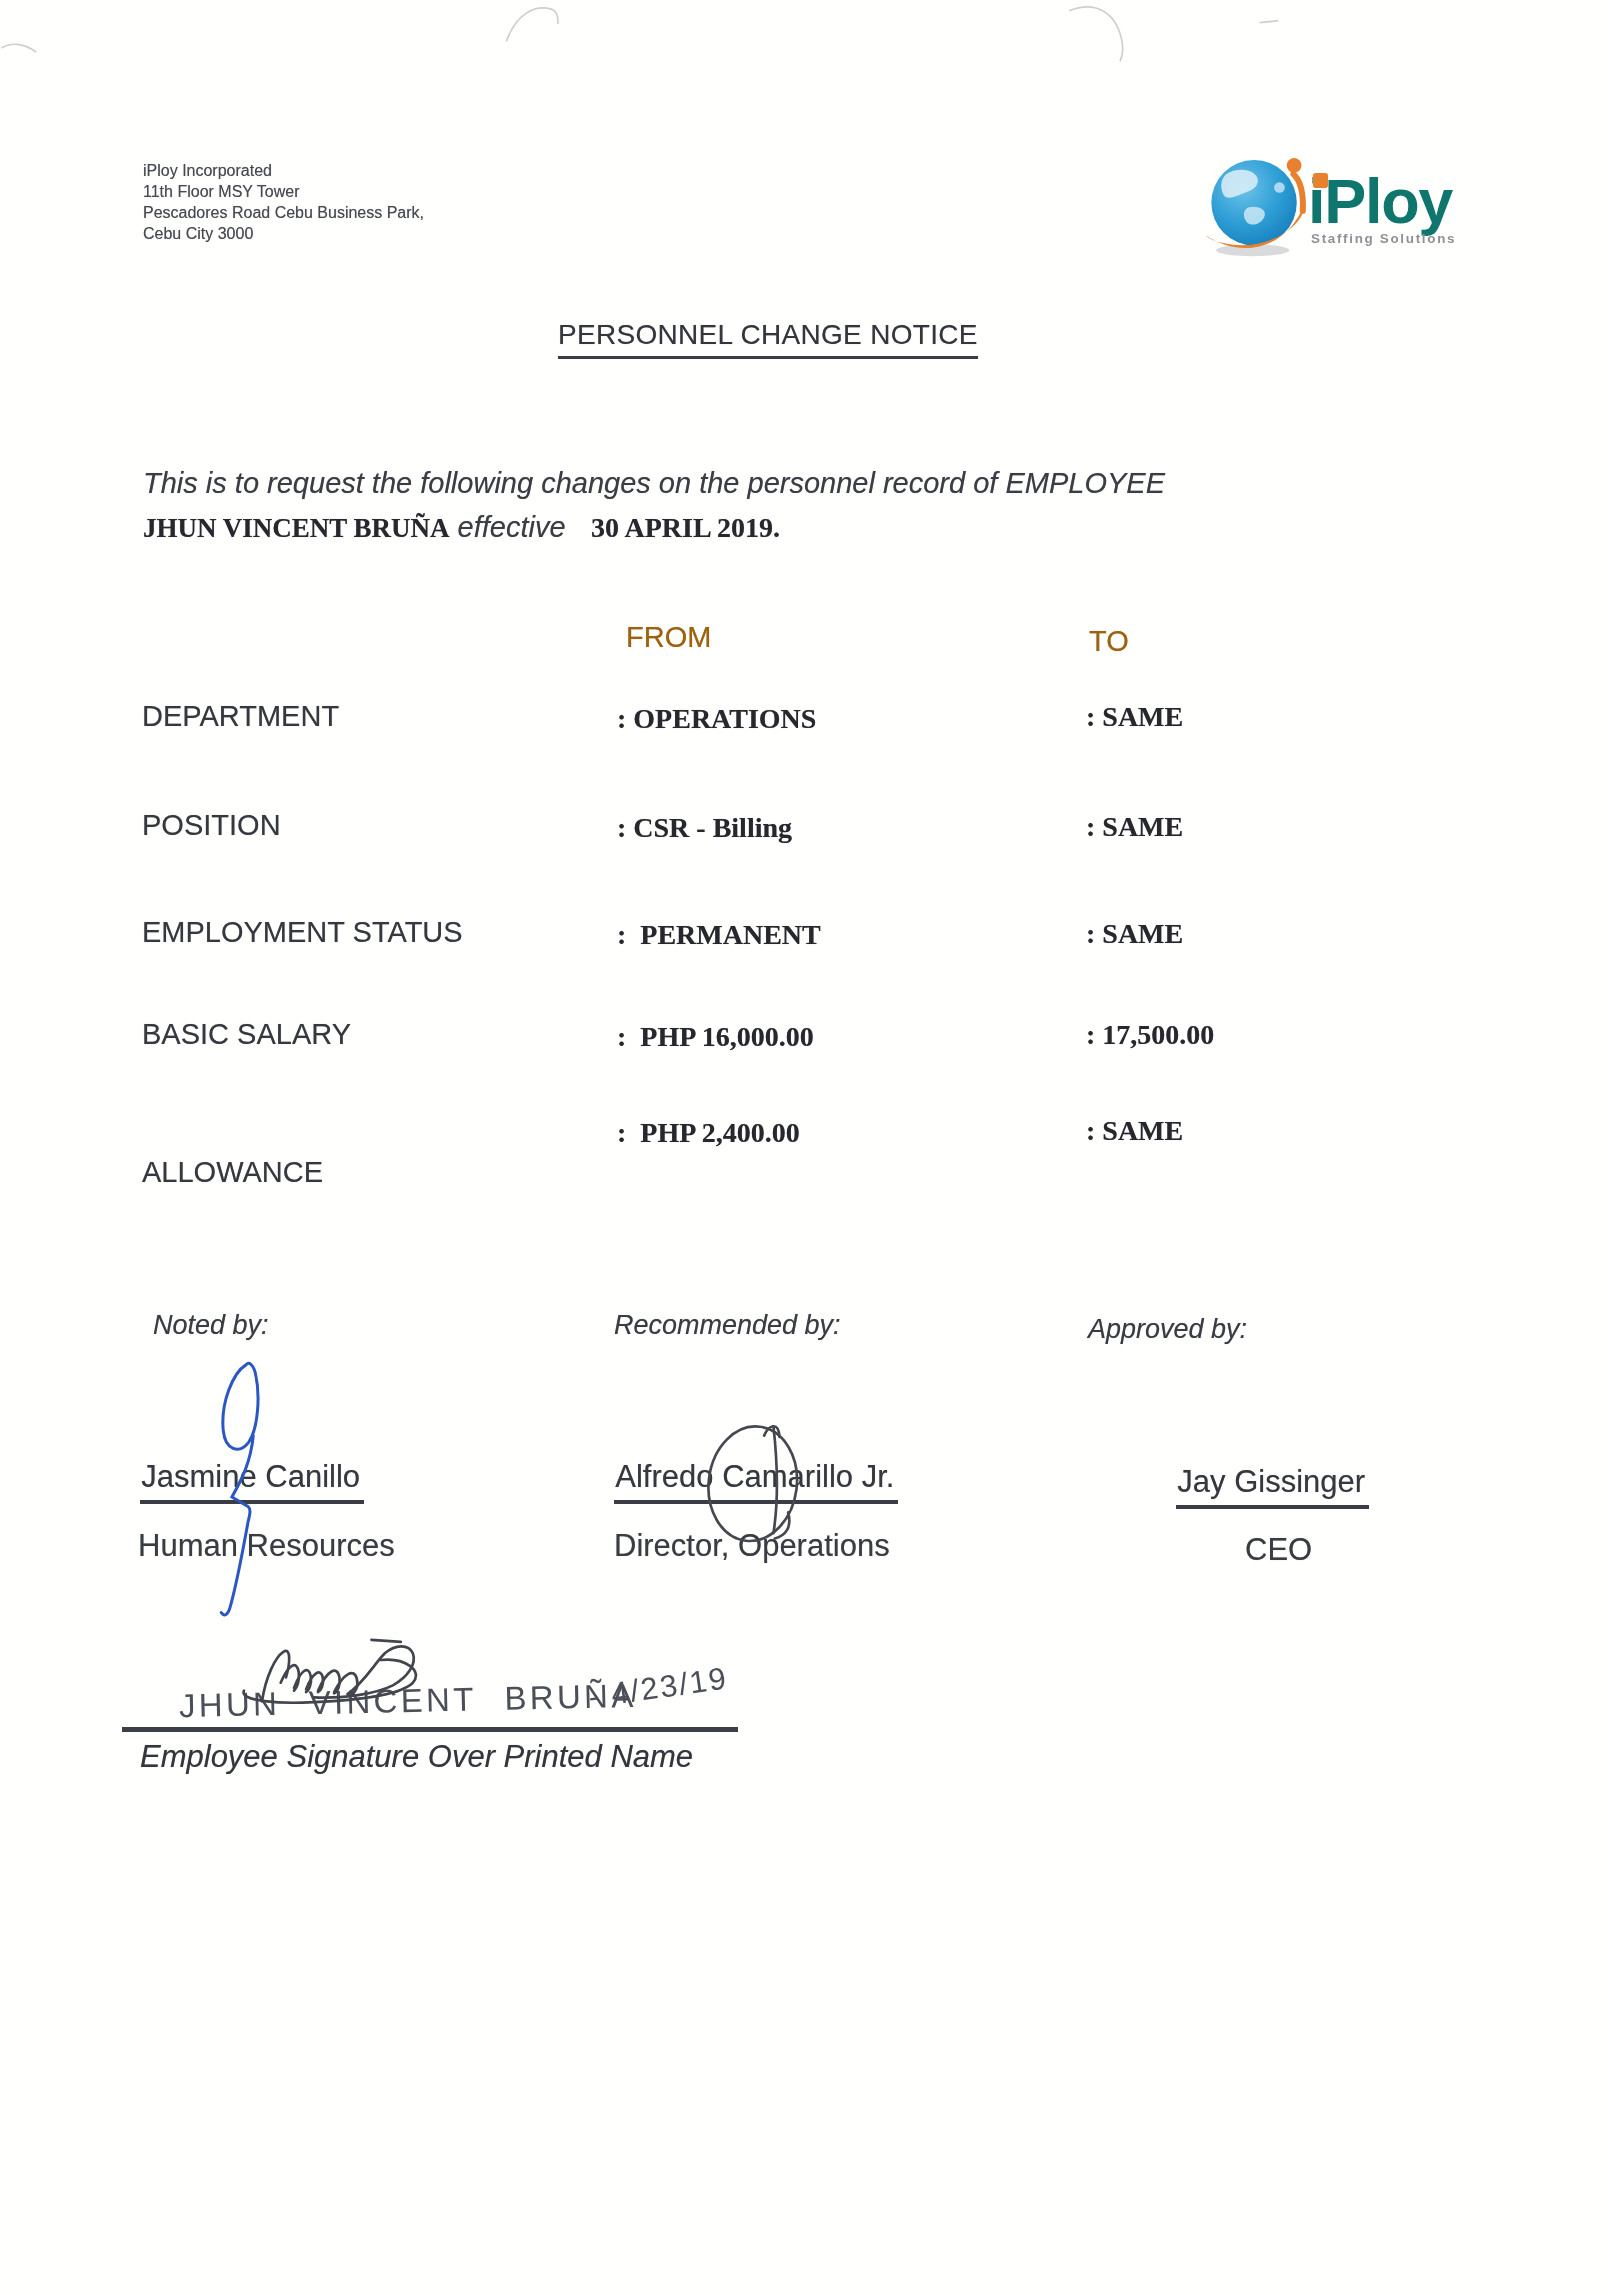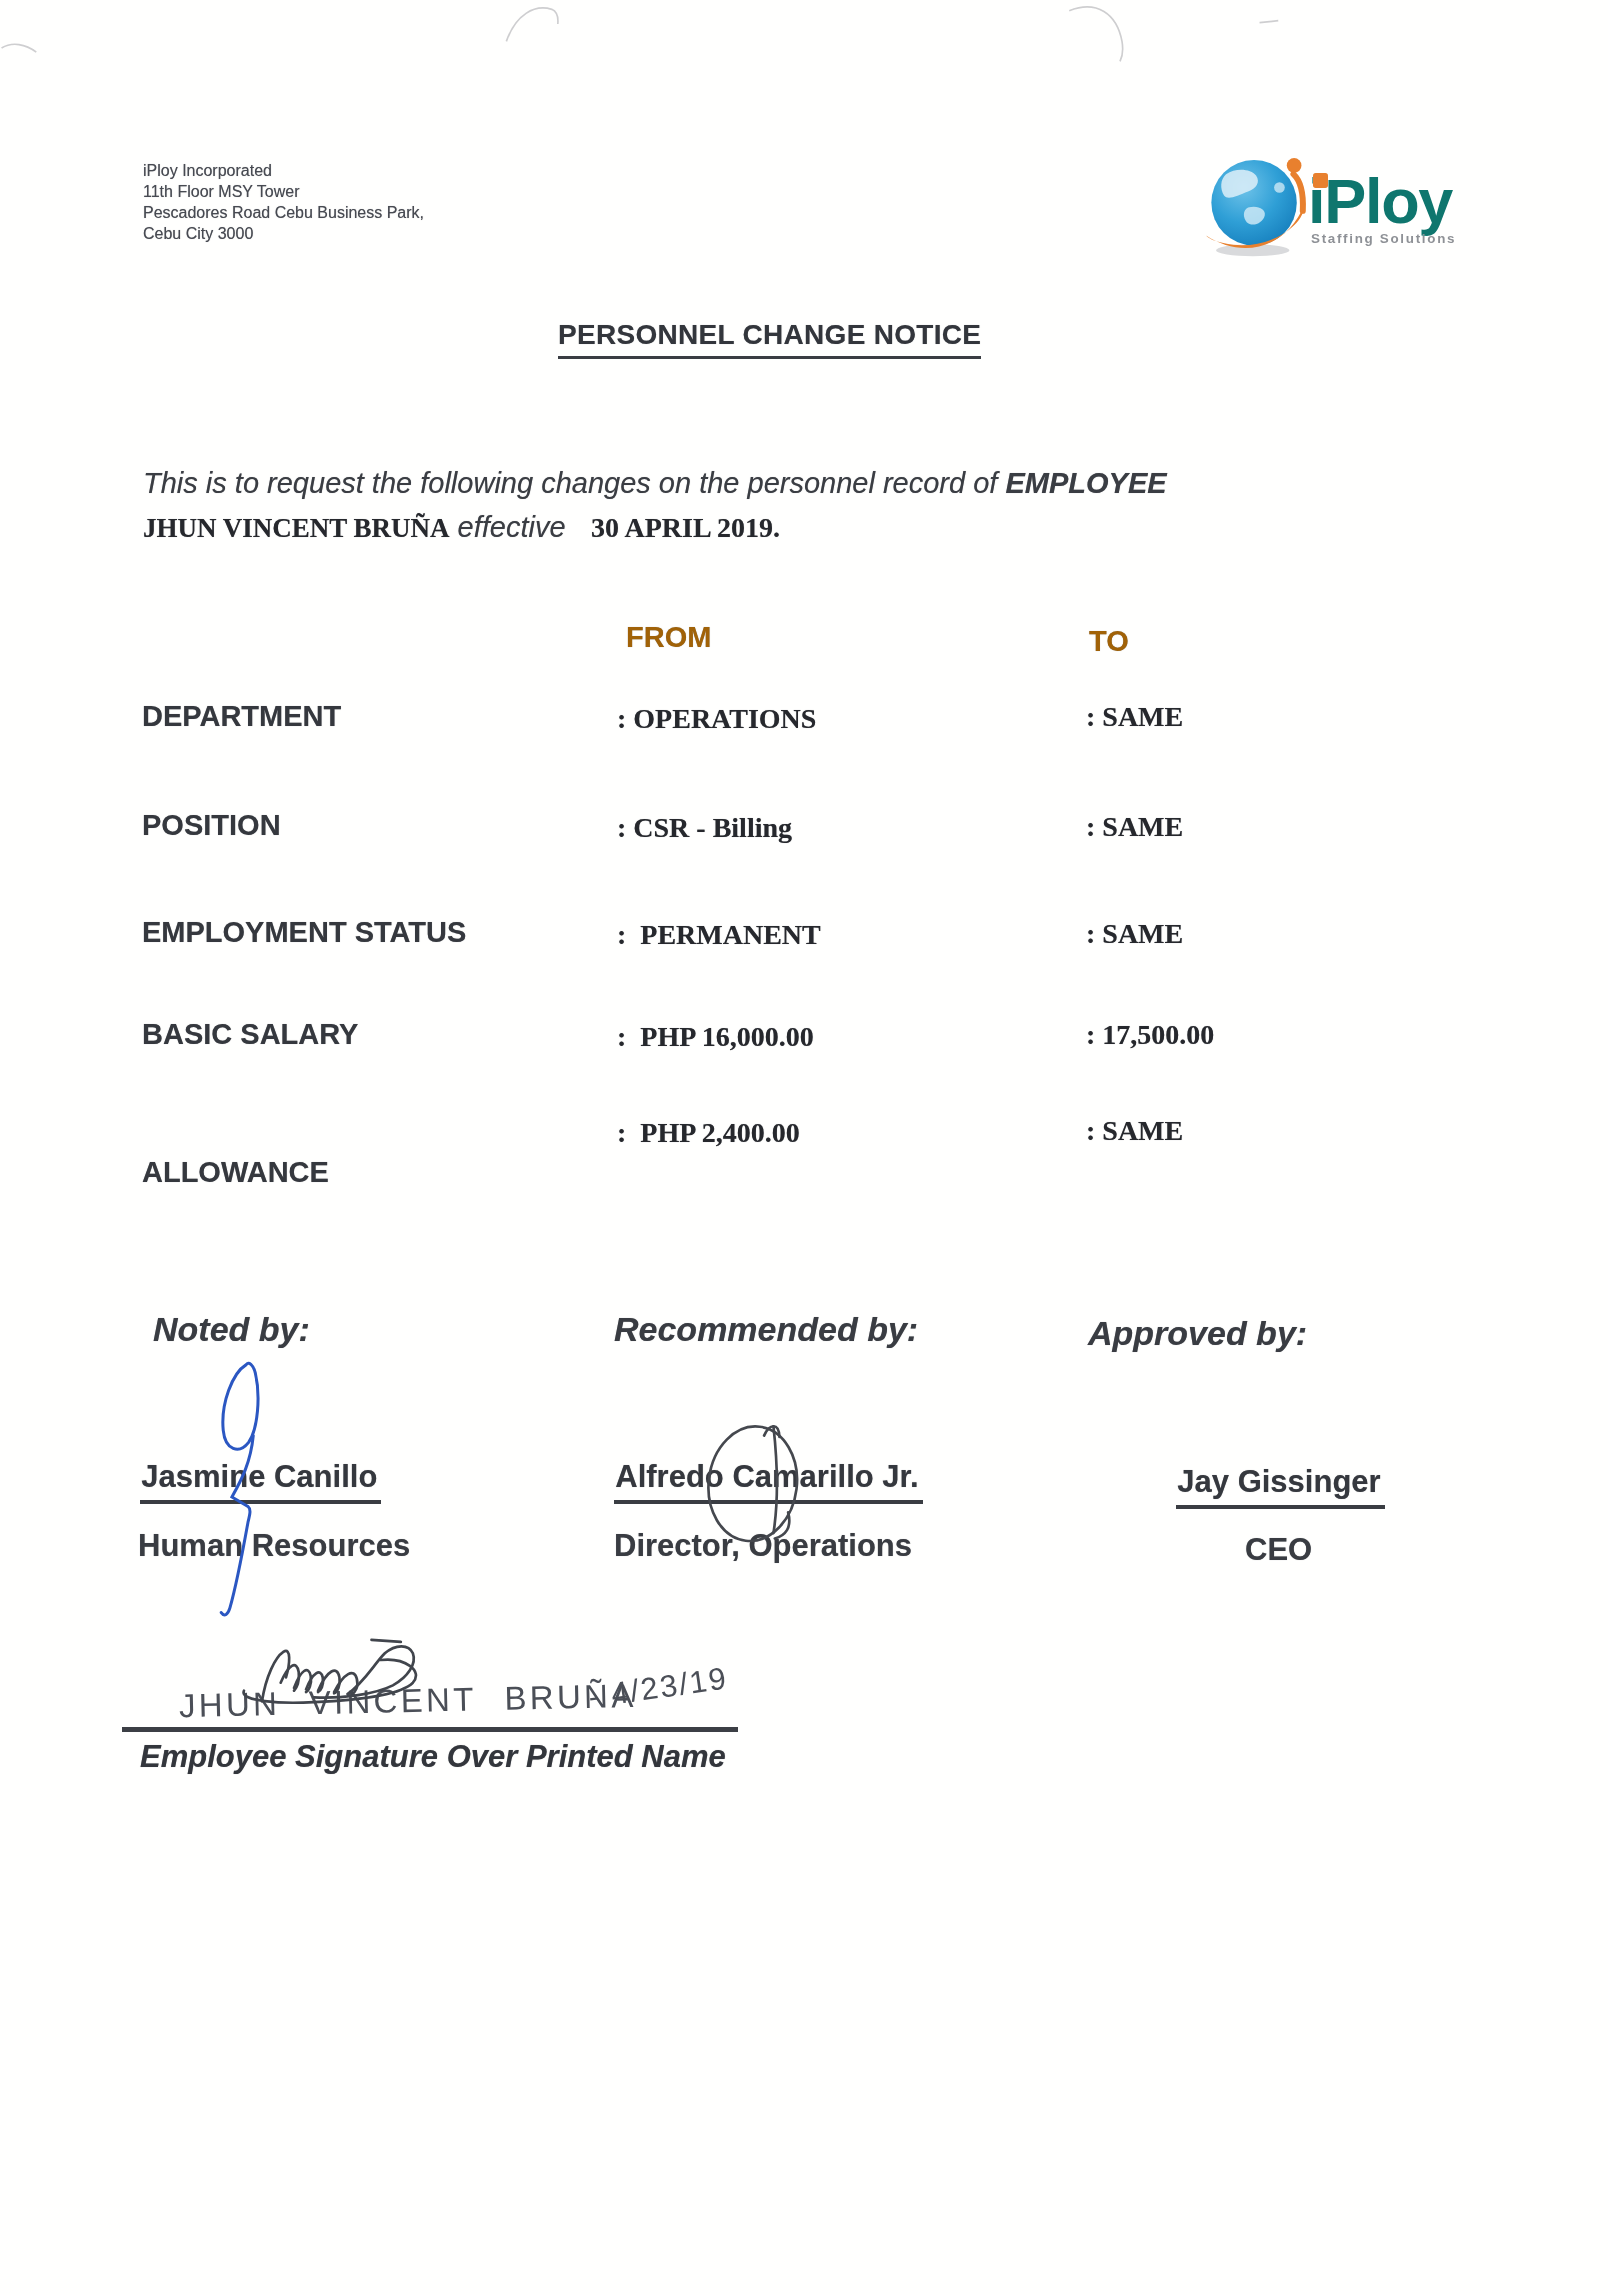--- a/index.html
+++ b/index.html
@@ -2,21 +2,21 @@
 <html style="font-size:10.7px"><head>
 <meta charset="utf-8">
 <style>
   html,body{margin:0;padding:0;background:#ffffff;}
   .page{
     position:relative;width:1609px;height:2295px;background:#fffffe;overflow:hidden;
     font-family:"Liberation Sans",sans-serif;color:#34373d;
   }
   .abs{position:absolute;}
   .soft{text-shadow:0 0 0.7px rgba(60,62,68,.55);margin-left:16px;}
-  .sans-b{font-family:"Liberation Sans",sans-serif;font-weight:bold;}
+  .sans-b{font-family:"Liberation Sans",sans-serif;font-weight:normal;}
   .serif-b{font-family:"Liberation Serif","DejaVu Serif",serif;font-weight:bold;color:#26282d;}
   .it{font-style:italic;}
 
   
   .address{left:127px;top:160px;font-size:16px;line-height:21px;color:#474a52;font-weight:500;}
 
   
   .logo-wrap{left:1196px;top:146px;width:287px;height:127px;}
   .brand{left:112px;top:18.7px;font-size:63px;letter-spacing:-1.3px;color:#0f766e;font-weight:bold;
          font-family:"Liberation Sans",sans-serif;}
@@ -33,21 +33,21 @@
   .intro .dt{font-size:28px;margin-left:17.4px;}
 
   
   .col-head{font-size:29px;color:#a16207;}
   .row-label{left:126px;font-size:29px;color:#35383e;}
   .cell{font-size:28px;white-space:pre;}
   .from-col{left:601px;}
   .to-col{left:1070px;}
 
   
-  .so-label{font-size:34px;color:#393c42;}
+  .so-label{font-size:27px;color:#393c42;}
   .so-name{font-size:31px;color:#35383e;border-bottom:4px solid #3a3d43;padding:0 4px 5.3px 1.3px;}
   .so-title{font-size:31px;color:#393c42;}
 
   
   .hand{font-size:33px;letter-spacing:3.3px;word-spacing:16px;color:#4b4f57;
         transform:rotate(-1.3deg);font-weight:500;}
   .hand-date{font-size:31px;letter-spacing:2px;color:#4b4f57;transform:rotate(-8deg);font-weight:500;}
   .sig-line{left:122px;top:1727px;width:616px;height:4.7px;background:#3c3f45;}
   .caption{left:124px;top:1739px;font-size:31px;color:#33363c;}
 

